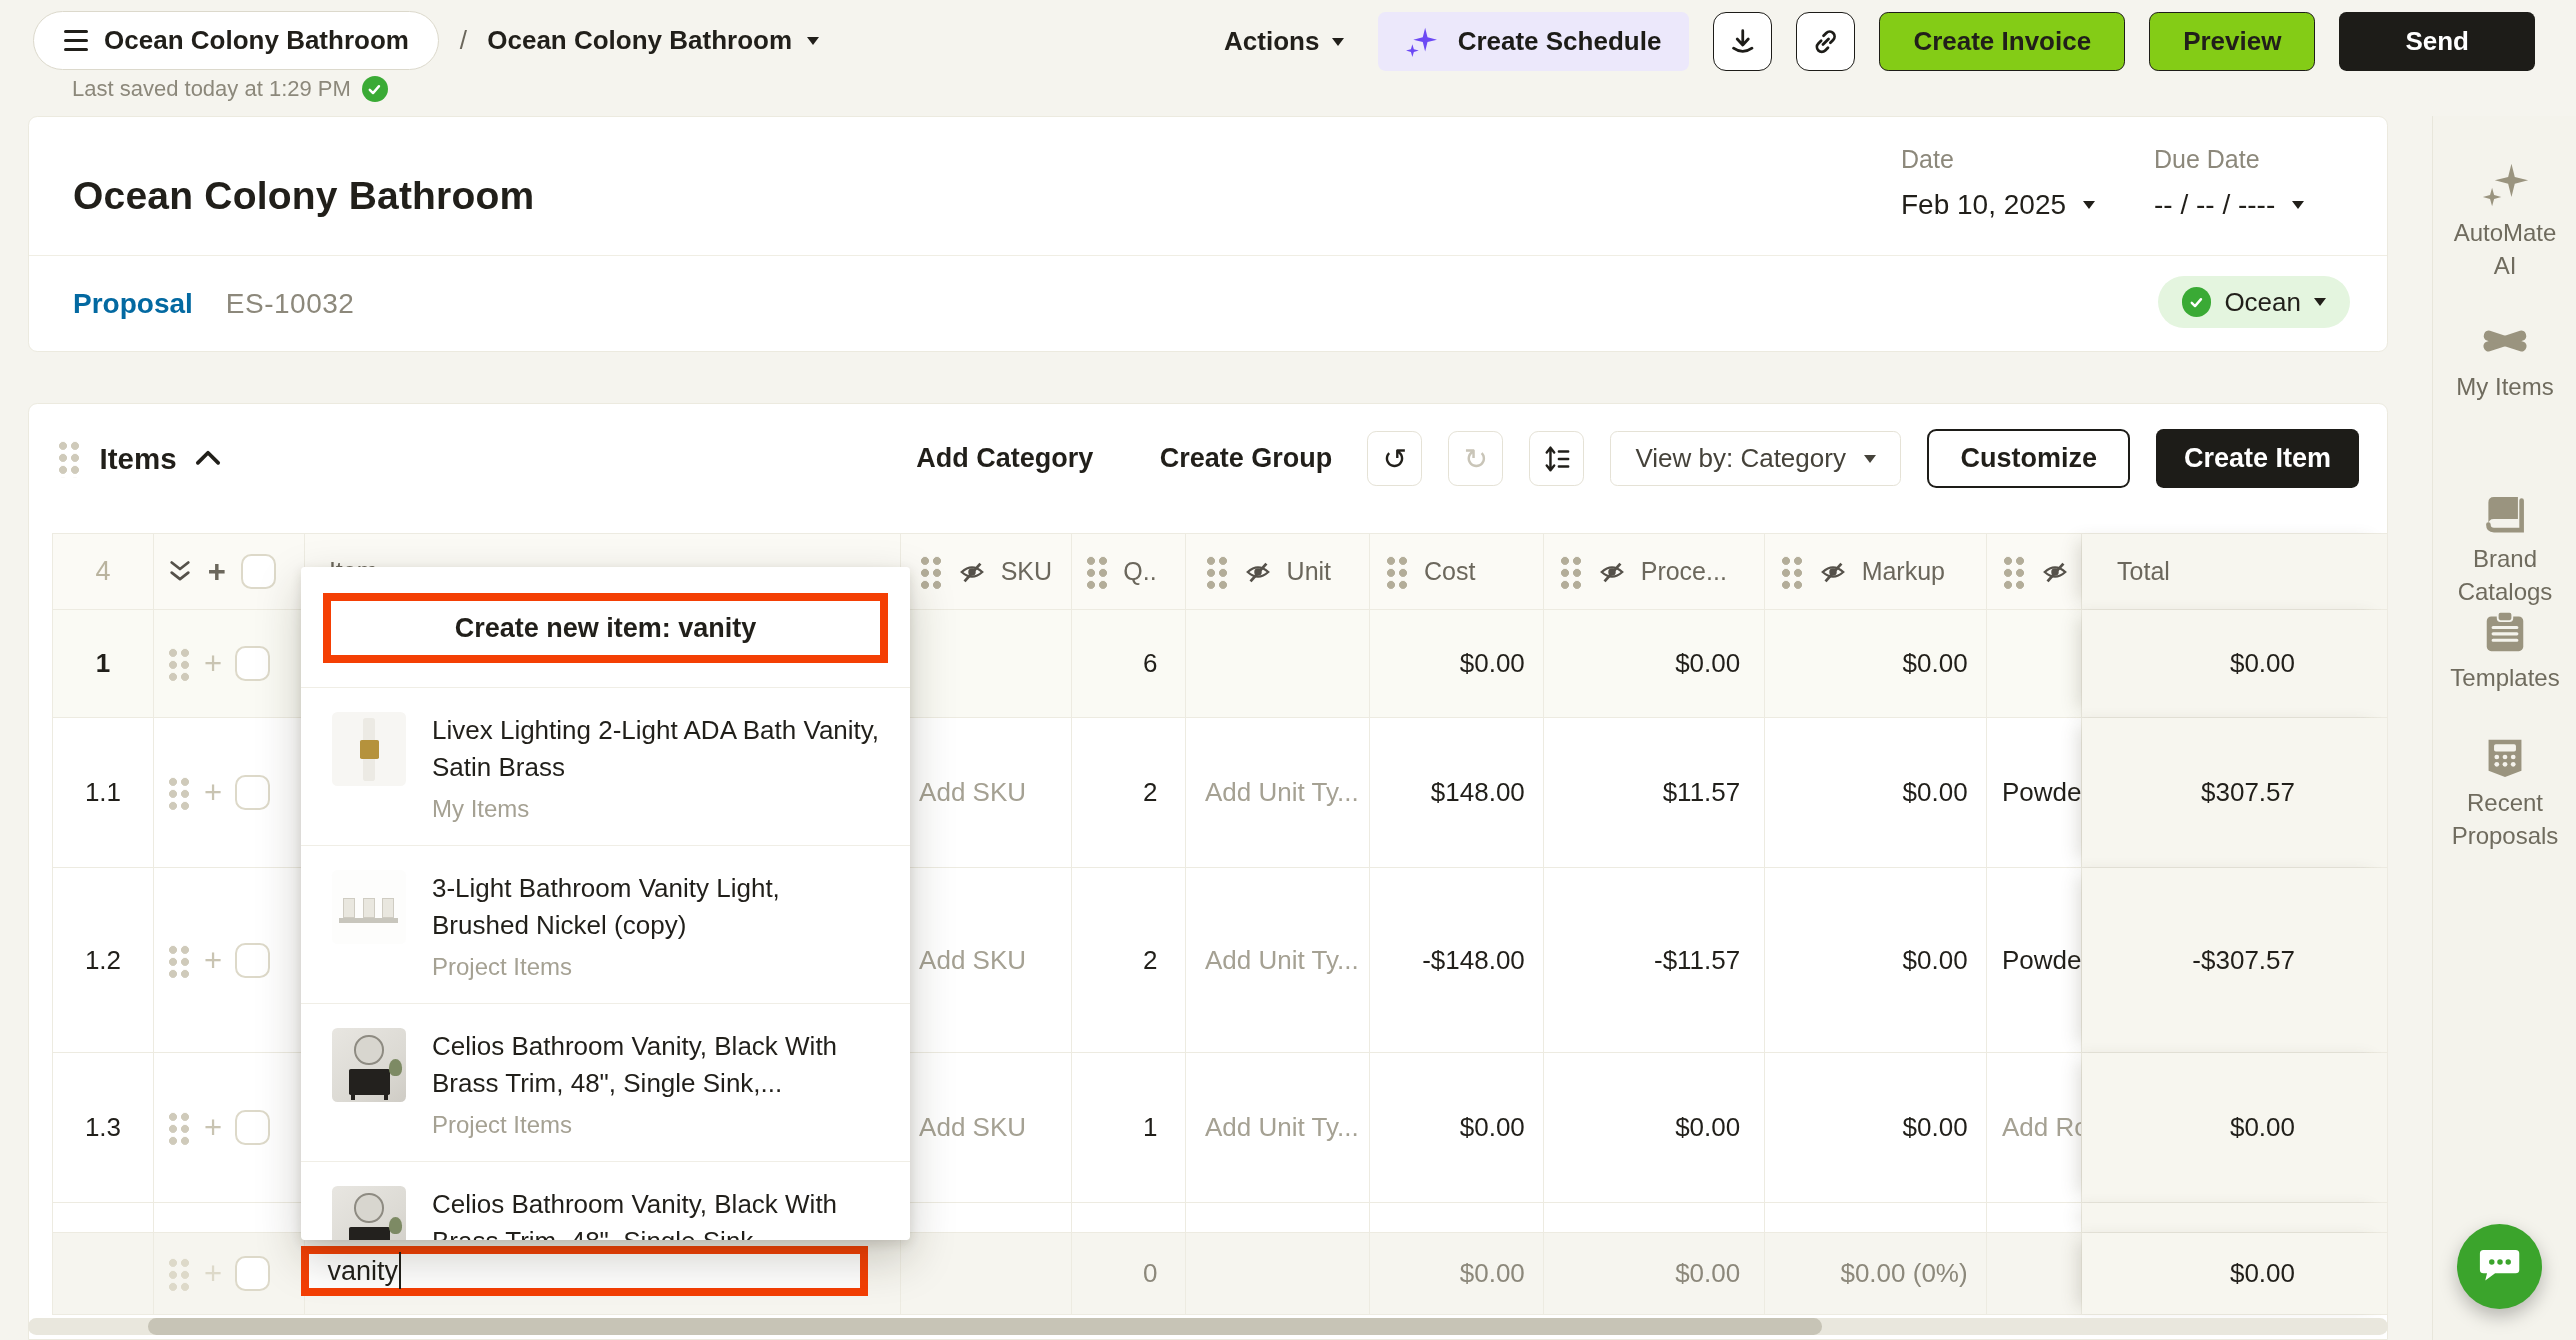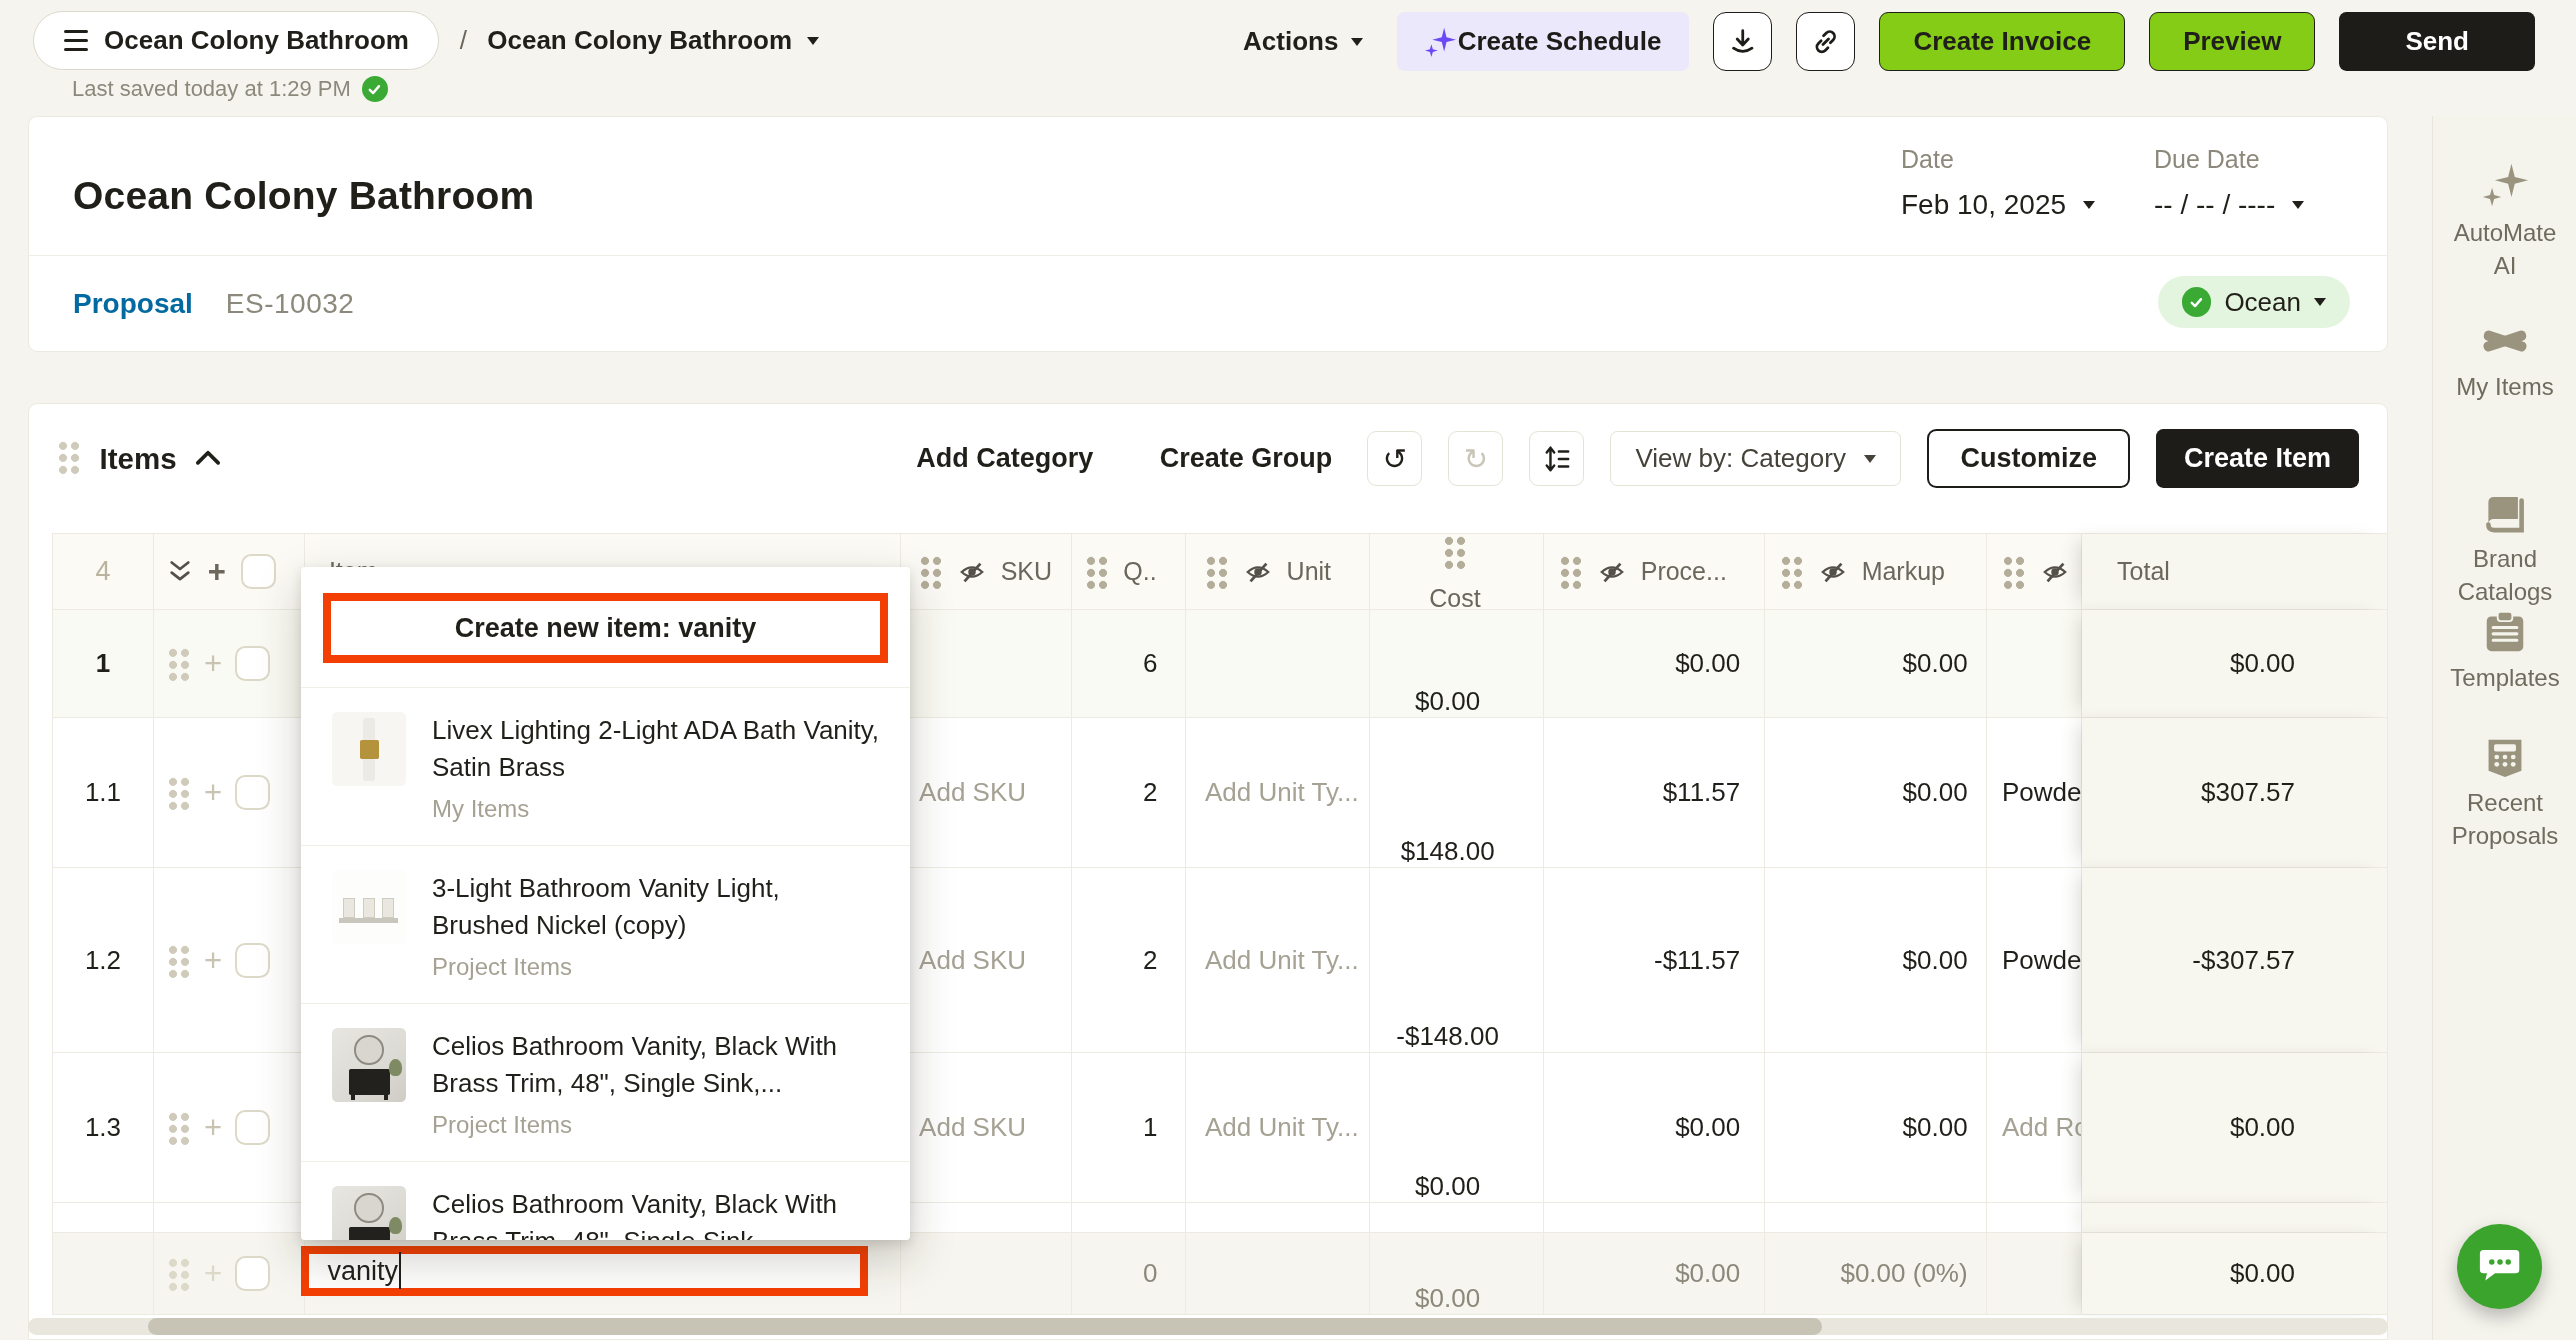--- a/index.html
+++ b/index.html
@@ -23,21 +23,21 @@
   .crumb-sep { font-size:26px; color:#6b675c; }
   .doc-crumb { display:flex; align-items:center; gap:14.8px; font-size:26px; font-weight:700; }
   .caret { width:0; height:0; border-left:7.4px solid transparent; border-right:7.4px solid transparent; border-top:9.2px solid #211f1a; display:inline-block; }
   .caret.small { border-left-width:6.5px; border-right-width:6.5px; border-top-width:8.3px; }
   .saved-row { position:absolute; left:72px; top:76px; display:flex; align-items:center; gap:11px; font-size:22px; color:#8c887b; }
   .check-circle { width:26px; height:26px; border-radius:50%; background:#3aaa35; display:inline-flex; align-items:center; justify-content:center; }
   .check-circle svg { width:14.8px; height:14.8px; }
   .topbar-actions { position:absolute; right:41px; top:11px; display:flex; align-items:center; gap:24px; height:61px; }
   .actions-lbl { display:flex; align-items:center; gap:13px; font-size:26px; font-weight:600; margin-right:9.2px; cursor:pointer; }
   .btn { display:flex; align-items:center; justify-content:center; height:59px; border-radius:9.2px; font-size:26px; font-weight:600; cursor:pointer; }
-  .btn-schedule { background:#ece8fb; color:#1d1c18; padding:0 28px; gap:2px; border-radius:7.4px; }
+  .btn-schedule { background:#ece8fb; color:#1d1c18; padding:0 28px; gap:21px; border-radius:7.4px; }
   .btn-icon { width:59px; height:59px; background:#fff; border:1.8px solid #1d1c18; border-radius:13px; }
   .btn-outline { background:#84cc16; border:1.8px solid #1d1c18; padding:0 33px; border-radius:9.2px; font-weight:700; }
   .btn-send { background:#1d1c18; color:#fff; padding:0 66px; border-radius:7.4px; font-weight:700; }
 
   
   .doc-card { position:absolute; left:28px; top:116px; width:2360px; height:236px; background:#fff; border:0.9px solid #eceadf; border-radius:9.2px; }
   .doc-title { position:absolute; left:44px; top:57px; font-size:39px; font-weight:700; letter-spacing:0.2px; }
   .date-block { position:absolute; top:28px; }
   .date-block .lbl { font-size:25px; color:#8c887b; margin-bottom:14.8px; }
   .date-block .val { font-size:28px; font-weight:500; display:flex; align-items:center; gap:16.6px; }
@@ -66,21 +66,21 @@
   .tbl { position:absolute; left:23px; top:129px; width:2336px; }
   .trow { display:flex; border-bottom:1.8px solid #edebe1; }
   .tcell { border-right:1.8px solid #edebe1; display:flex; align-items:center; overflow:hidden; white-space:nowrap; }
   .tcell:first-child { border-left:1.8px solid #edebe1; }
   .c-num   { width:102px; justify-content:center; }
   .c-ctrl  { width:151px; gap:13px; padding-left:13px; }
   .c-item  { width:596px; padding-left:24px; }
   .c-sku   { width:171px; padding-left:18.5px; }
   .c-qty   { width:115px; justify-content:flex-end; padding-right:28px; }
   .c-unit  { width:184px; padding-left:18.5px; }
-  .c-cost  { width:174px; justify-content:flex-end; padding-right:18.5px;flex-direction:column; }
+  .c-cost  { width:174px; justify-content:flex-end; padding-right:18.5px; }
   .c-proc  { width:221px; justify-content:flex-end; padding-right:24px; }
   .c-mark  { width:222px; justify-content:flex-end; padding-right:18.5px; }
   .c-room  { width:95px; padding-left:14.8px; }
   .c-total { width:306px; justify-content:flex-end; padding-right:92px;
              background:#f7f6ef; box-shadow:-11px 0 16.6px -7.4px rgba(70,64,45,0.18); }
   .thead { height:77px; background:#fbfaf5; color:#6b675c; font-size:25px; border-top:1.8px solid #edebe1; }
   .thead .tcell { gap:14.8px; }
   .thead .c-total { justify-content:flex-start; padding-left:35px; font-size:25px; }
   .row-count { color:#b9b39e; font-size:27px; }
   .tr-data { font-size:26px; }

